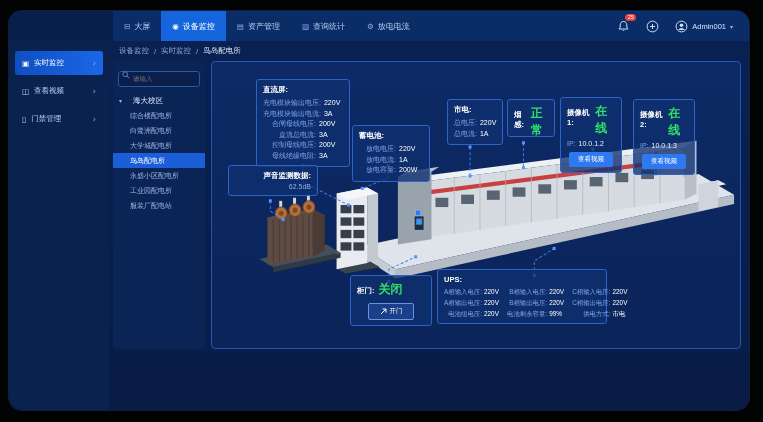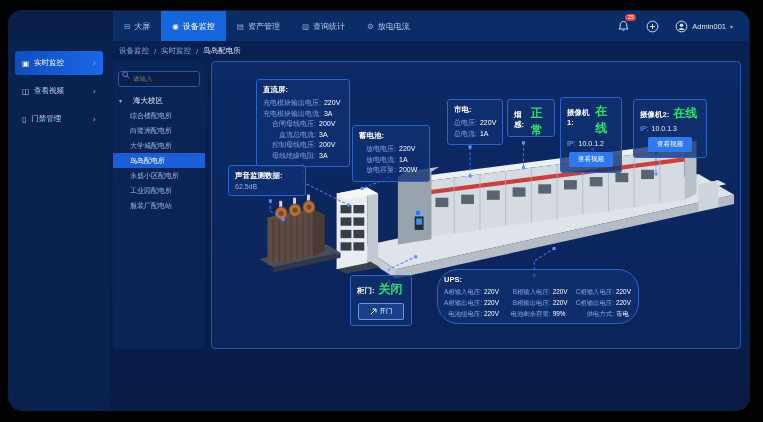--- a/index.html
+++ b/index.html
@@ -374,51 +374,51 @@
               <span class="title" style="margin:0">摄像机1:</span>
               <span class="ok">在线</span>
             </div>
             <div class="iprow">
               <span class="lbl">IP:</span>
               <span class="val">10.0.1.2</span>
             </div>
             <button class="btn">查看视频</button>
           </div>
 
-          <div class="card" style="left:421px; top:37px; width:74px;">
+          <div class="card" style="left:421px; top:37px; width:62px;">
             <div class="inlinebits">
               <span class="title" style="margin:0">摄像机2:</span>
               <span class="ok">在线</span>
             </div>
             <div class="iprow">
               <span class="lbl">IP:</span>
               <span class="val">10.0.1.3</span>
             </div>
             <button class="btn">查看视频</button>
           </div>
 
-          <div class="card" style="left:16px; top:103px; width:78px;">
+          <div class="card" style="left:16px; top:103px; width:90px;text-align:right;">
             <div class="title" style="margin-bottom:1px">声音监测数据:</div>
             <div class="noise-val">62.5dB</div>
           </div>
 
-          <div class="card" style="left:138px; top:213px; width:62px;">
+          <div class="card" style="left:138px; top:213px; width:82px;">
             <div class="inlinebits">
               <span class="title" style="margin:0">柜门:</span>
               <span class="ok">关闭</span>
             </div>
             <button class="btn outline">
               <svg width="7" height="7" viewBox="0 0 7 7">
                   <path d="M1 6L6 1M6 1H2.5M6 1v3.5" stroke="#fff" stroke-width="1" fill="none"></path>
                 </svg>
               <span>开门</span>
             </button>
           </div>
 
-          <div class="card" style="left:225px; top:207px; width:202px;border-radius:21px;">
+          <div class="card" style="left:225px; top:207px; width:170px;">
             <div class="title">UPS:</div>
             <div class="ups-grid">
               <div class="ucell">
                   <span class="lbl">A相输入电压:</span>
                   <span class="val">220V</span>
                 </div>
               <div class="ucell">
                   <span class="lbl">B相输入电压:</span>
                   <span class="val">220V</span>
                 </div>

